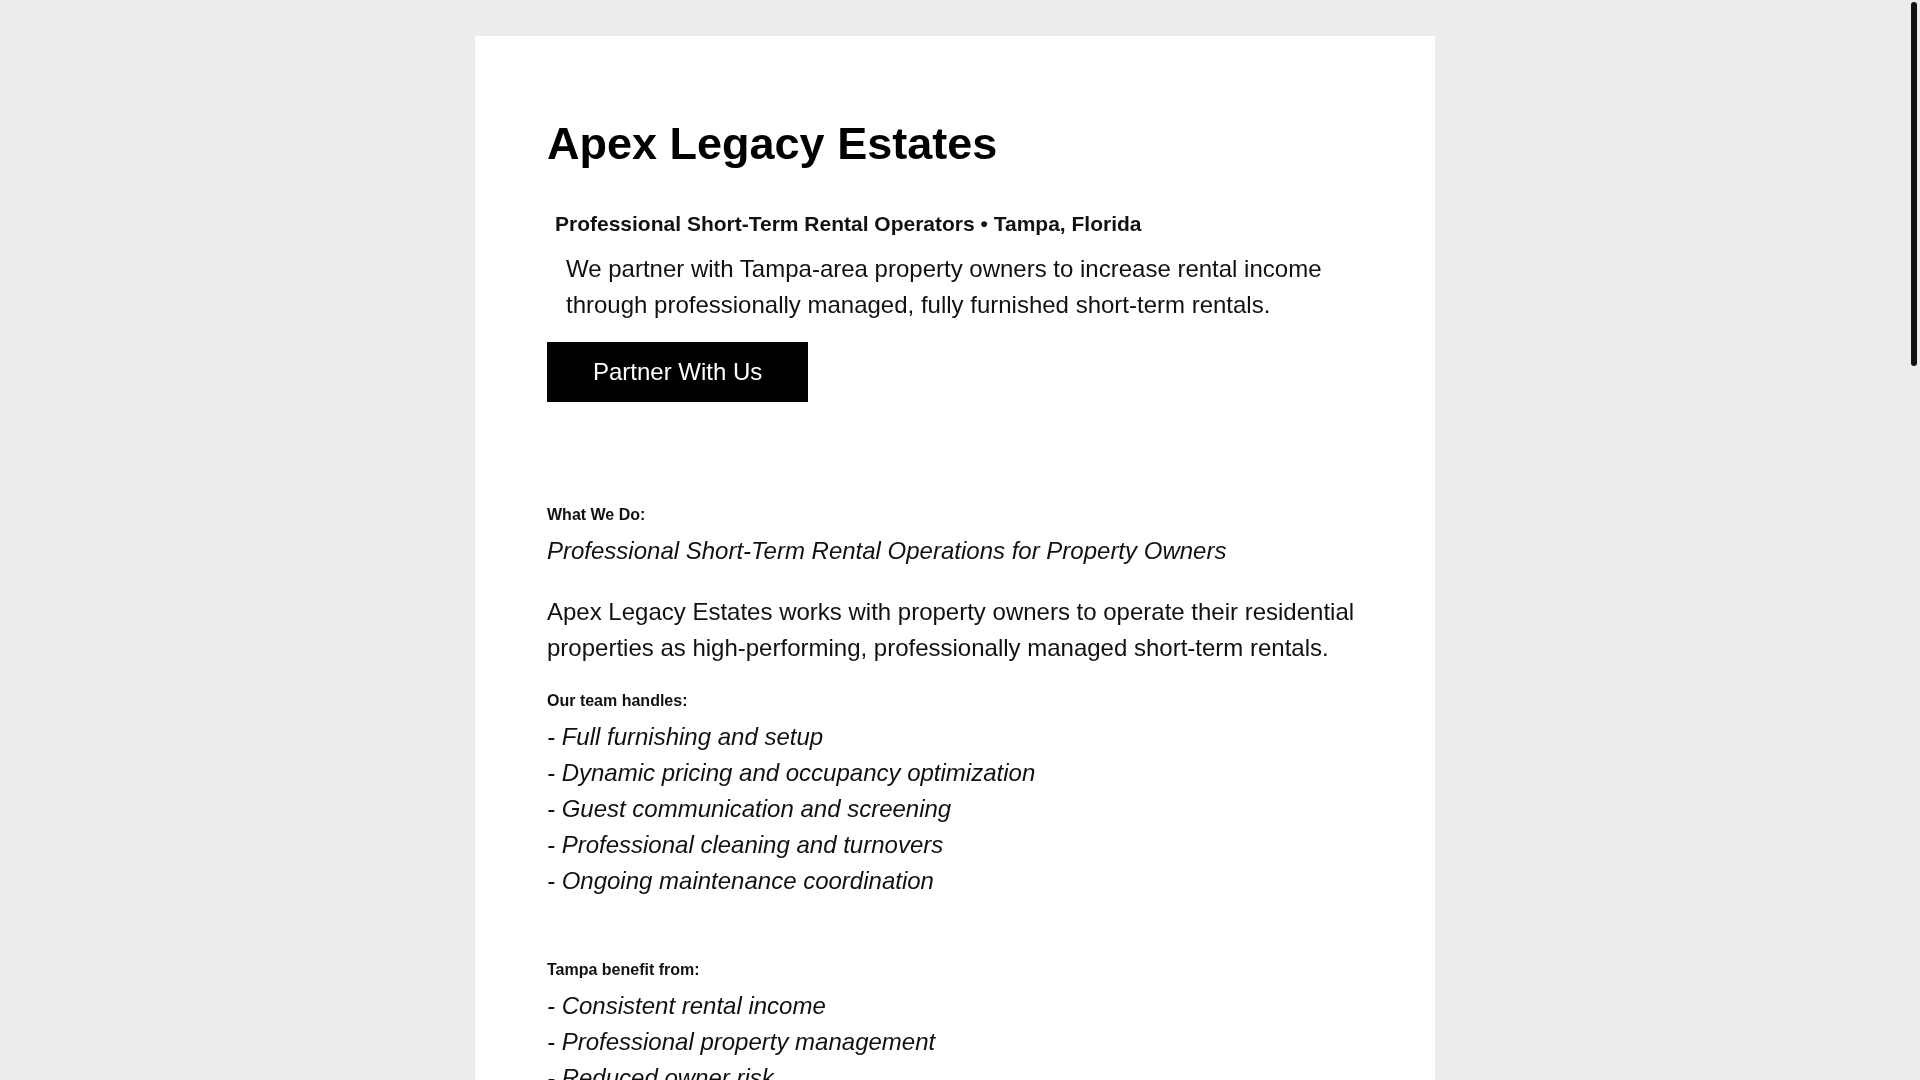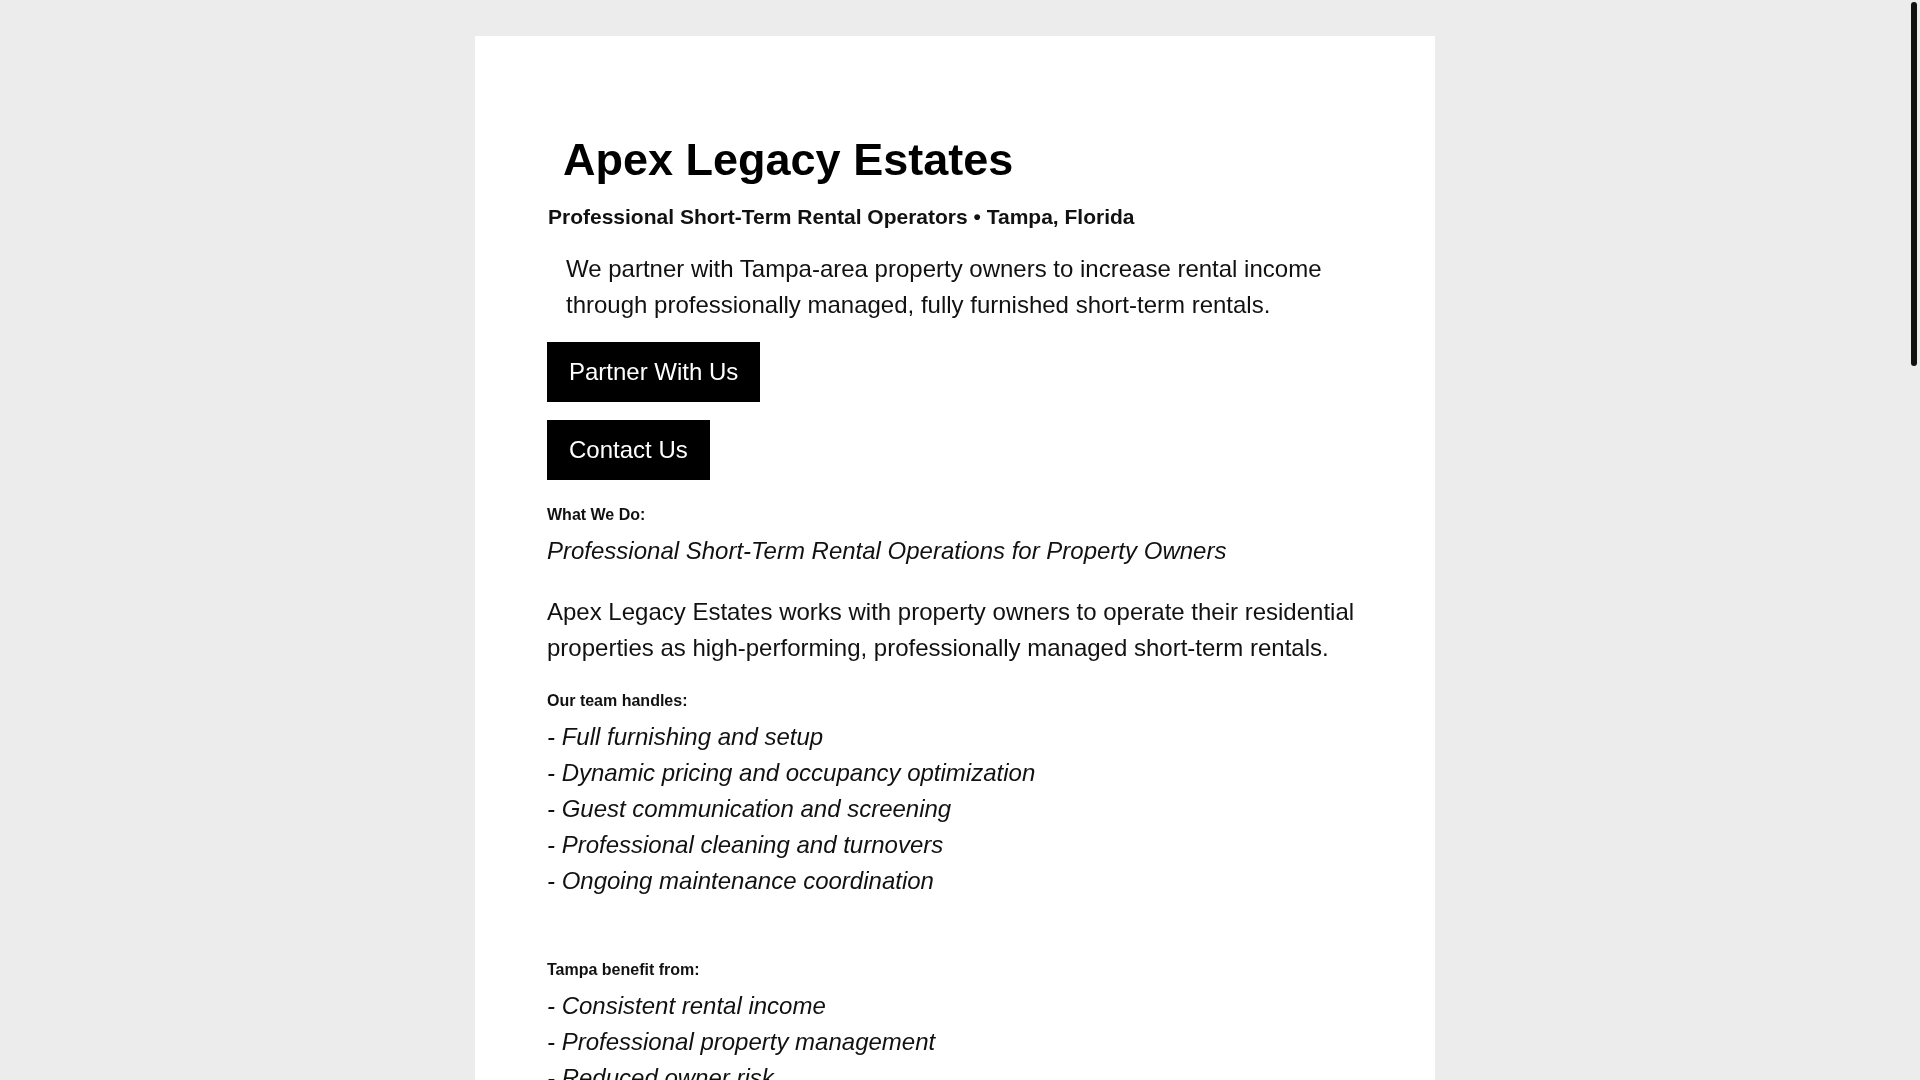--- a/index.html
+++ b/index.html
@@ -12,37 +12,37 @@
   }
   .card {
     position: absolute; left: 475px; top: 36px;
     width: 960px; height: 1100px;
     background: #ffffff;
     box-sizing: border-box;
     padding: 0 72px;
   }
   .title {
     position: absolute; left: 72px; top: 78px;
-    margin: 16px; font-size: 45px; font-weight: bold; color: #000;
+    margin: 0; font-size: 45px; font-weight: bold; color: #000;
     line-height: 60px; white-space: nowrap; text-align: right;
   }
   .subtitle {
     position: absolute; left: 72px; top: 165px;
-    margin: 1px; font-size: 21px; font-weight: bold; color: #111;
+    margin: 8px; font-size: 21px; font-weight: bold; color: #111;
     line-height: 30px; white-space: nowrap;
   }
   .para {
     position: absolute; left: 72px; width: 816px;
     margin: 0; font-size: 24px; line-height: 36px; color: #111;
   }
   .intro { top: 215px; margin-left: 19px; }
   .btn {
     position: absolute; left: 72px;
     height: 60px; box-sizing: border-box;
-    padding: 0 22px;
+    padding: 0 46px;
     background: #000; color: #fff;
     font-family: "Liberation Sans", sans-serif;
     font-size: 24px; line-height: 60px;
     border: none; cursor: pointer; white-space: nowrap;
   }
   .btn-partner { top: 306px; }
   .btn-contact { top: 384px; }
   .section { position: absolute; left: 72px; width: 816px; }
   .section .heading { font-weight: bold; font-size: 16px; line-height: 36px; margin: 0; }
   .section .line { font-size: 24px; line-height: 36px; margin: 0; white-space: nowrap; font-style: italic; }
@@ -60,21 +60,20 @@
 </style>
 </head>
 <body>
 
 <div class="card">
   <h1 class="title">Apex Legacy Estates</h1>
   <div class="subtitle">Professional Short-Term Rental Operators • Tampa, Florida</div>
   <p class="para intro">We partner with Tampa-area property owners to increase rental income through professionally managed, fully furnished short-term rentals.</p>
 
   <button class="btn btn-partner">Partner With Us</button>
-  <button class="btn btn-contact">Contact Us</button>
 
   <div class="section whatwedo">
     <p class="heading">What We Do:</p>
     <p class="line">Professional Short-Term Rental Operations for Property Owners</p>
   </div>
 
   <div class="section about">
     <p class="para" style="position:static;width:816px;">Apex Legacy Estates works with property owners to operate their residential properties as high-performing, professionally managed short-term rentals.</p>
   </div>
 

